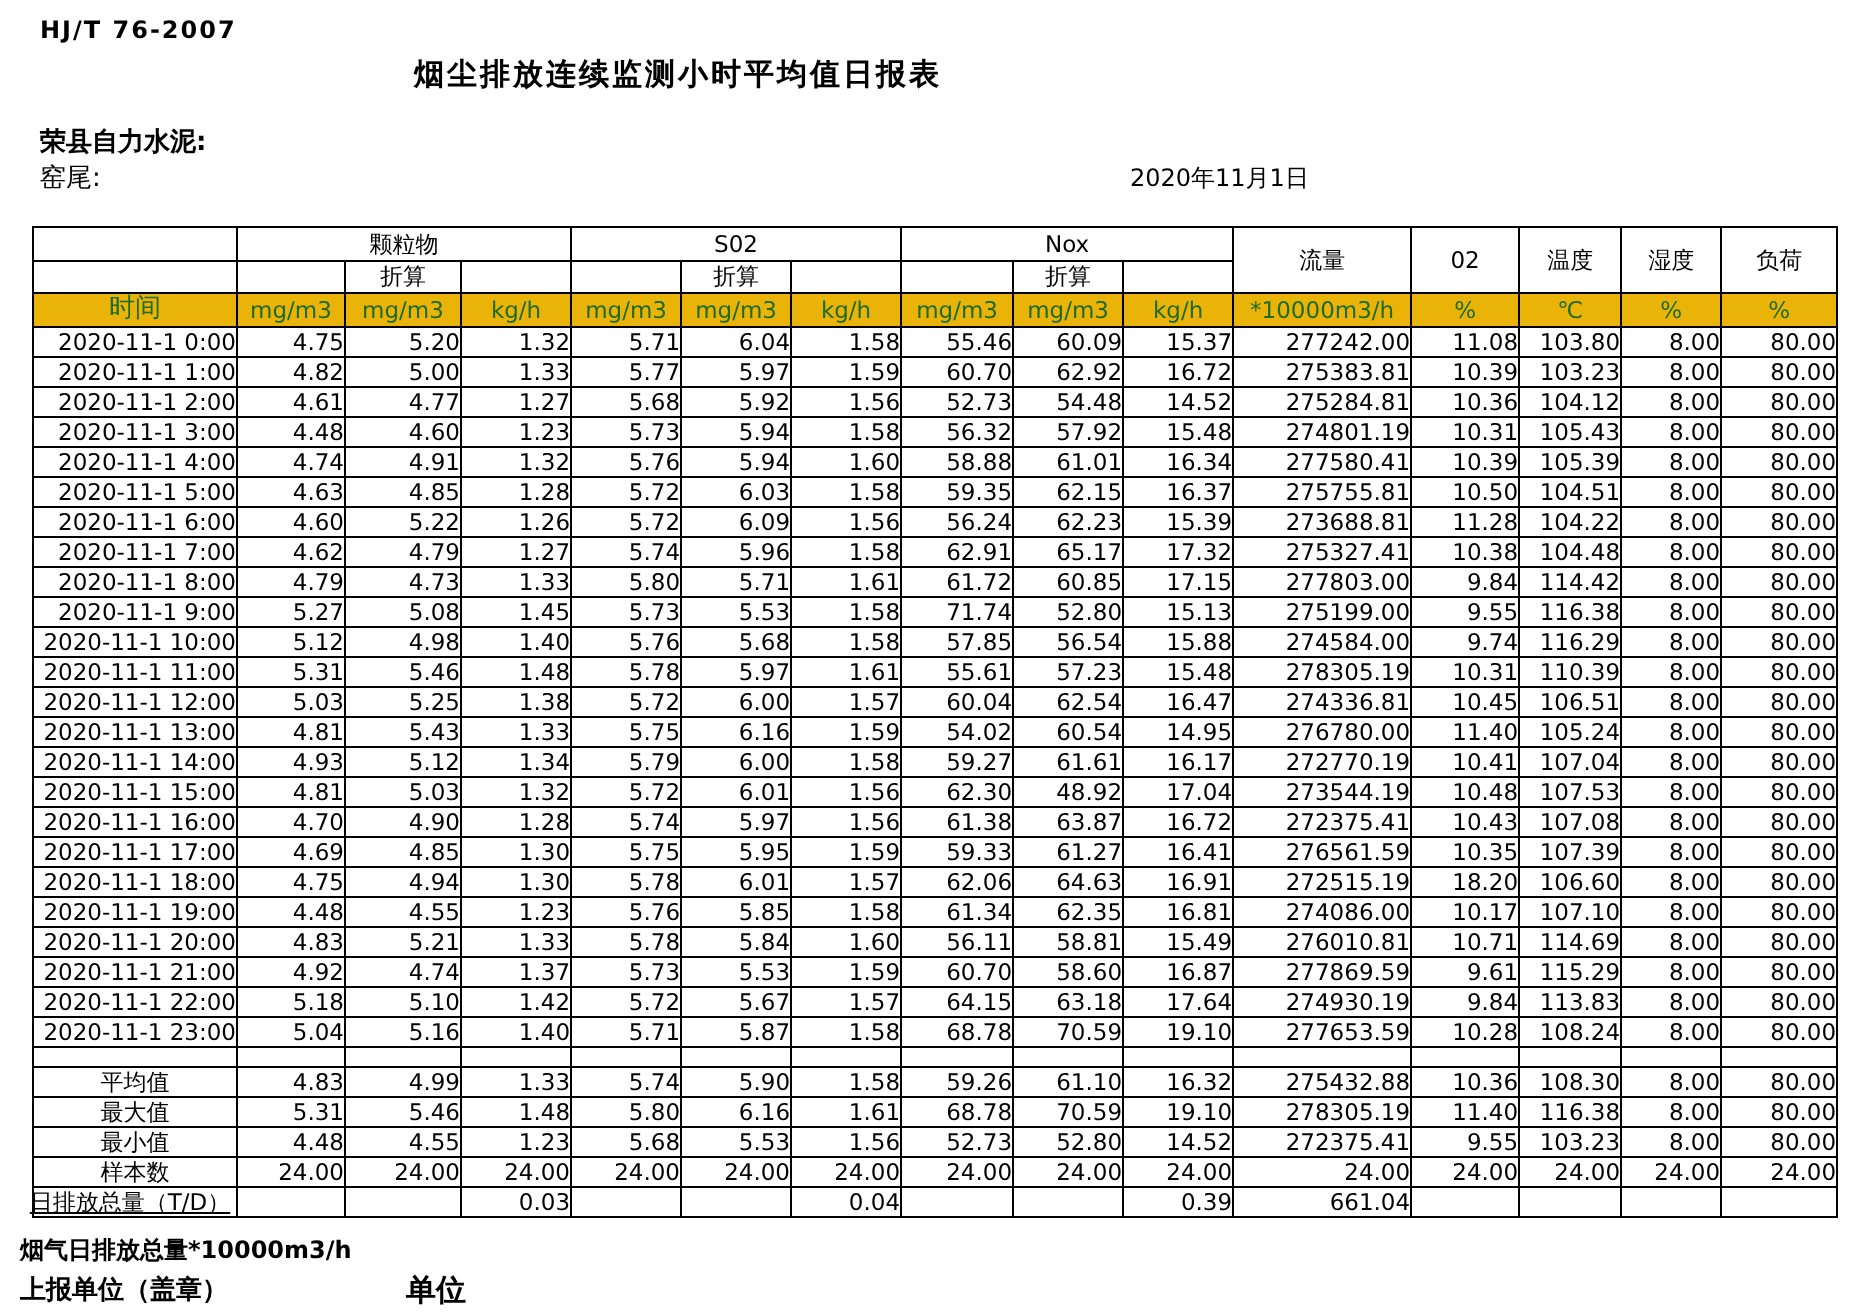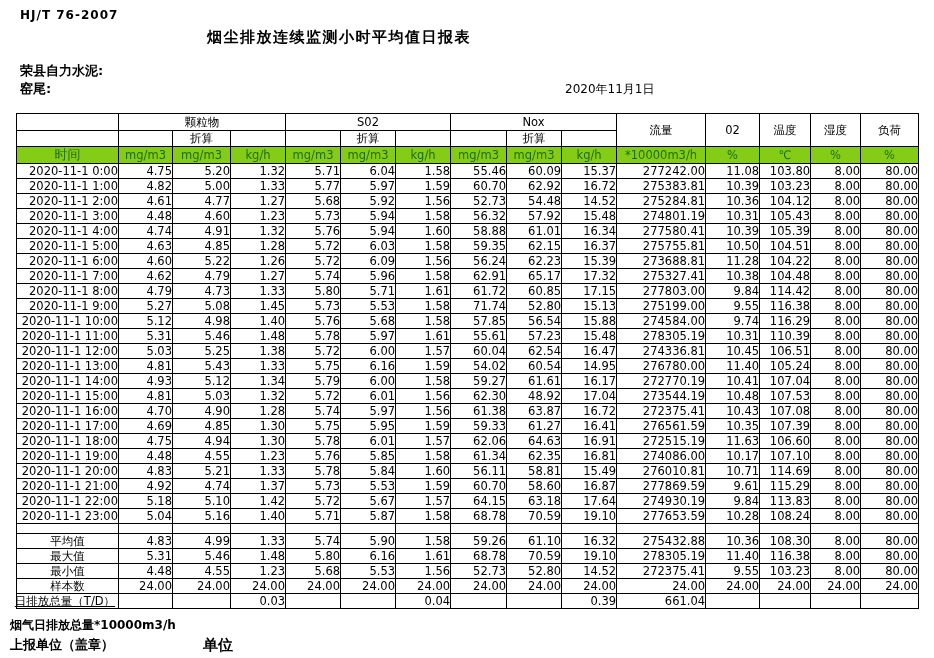--- a/index.html
+++ b/index.html
@@ -4,36 +4,36 @@
 <style>
   * { margin:0; padding:0; box-sizing:border-box; }
   html,body { background:#ffffff; }
   .page {
     position:relative; width:934px; height:658px; background:#ffffff;
     font-family:"DejaVu Sans", sans-serif; color:#000;
   }
   .std   { position:absolute; left:20px;  top:8px;  font-size:12px; font-weight:bold; letter-spacing:1px; }
   .title { position:absolute; left:207px; top:28px; font-size:15px; font-weight:bold; letter-spacing:1.5px; }
   .company { position:absolute; left:20px; top:62px; font-size:13px; font-weight:bold; }
-  .kiln    { position:absolute; left:20px; top:80px; font-size:13px; font-weight:bold; }
+  .kiln    { position:absolute; left:20px; top:80px; font-size:13px; font-weight:normal; }
   .date    { position:absolute; left:565px; top:81px; font-size:12px; }
 
   table.rpt {
     position:absolute; left:16px; top:113px;
     border-collapse:collapse; table-layout:fixed; width:902px;
     font-size:11.5px;
   }
   table.rpt td {
     border:1px solid #000; white-space:nowrap; overflow:visible;
     height:14px; line-height:14px; padding:0;
   }
   tr.hA td { height:16px; line-height:16px; text-align:center; }
   tr.hB td { height:15px; line-height:15px; text-align:center;margin-top:16px; }
   tr.hC td { height:16px; line-height:16px; text-align:center;
-             background:#84cc16; color:#1e6b1e; }
+             background:#eab308; color:#1e6b1e; }
   tr.hC td.timehdr { font-size:13px; }
   td.time     { text-align:right; padding-right:3px; }
   td.num      { text-align:right; padding-right:9px; }
   td.sumlabel { text-align:center; padding-right:4px; }
   td.dailylabel { text-align:center; text-decoration:underline; text-indent:-5px; }
   tr.blank td { height:10px; line-height:10px; }
 
   .foot1 { position:absolute; left:10px;  top:617px; font-size:12px; font-weight:bold; }
   .foot2 { position:absolute; left:10px;  top:636px; font-size:13px; font-weight:bold; }
   .foot3 { position:absolute; left:203px; top:636px; font-size:15px; font-weight:bold; }
@@ -421,21 +421,21 @@
           <td class="num">4.75</td>
           <td class="num">4.94</td>
           <td class="num">1.30</td>
           <td class="num">5.78</td>
           <td class="num">6.01</td>
           <td class="num">1.57</td>
           <td class="num">62.06</td>
           <td class="num">64.63</td>
           <td class="num">16.91</td>
           <td class="num">272515.19</td>
-          <td class="num">11.63</td>
+          <td class="num">18.20</td>
           <td class="num">106.60</td>
           <td class="num">8.00</td>
           <td class="num">80.00</td>
         </tr>
         <tr>
           <td class="time">2020-11-1 19:00</td>
           <td class="num">4.48</td>
           <td class="num">4.55</td>
           <td class="num">1.23</td>
           <td class="num">5.76</td>

